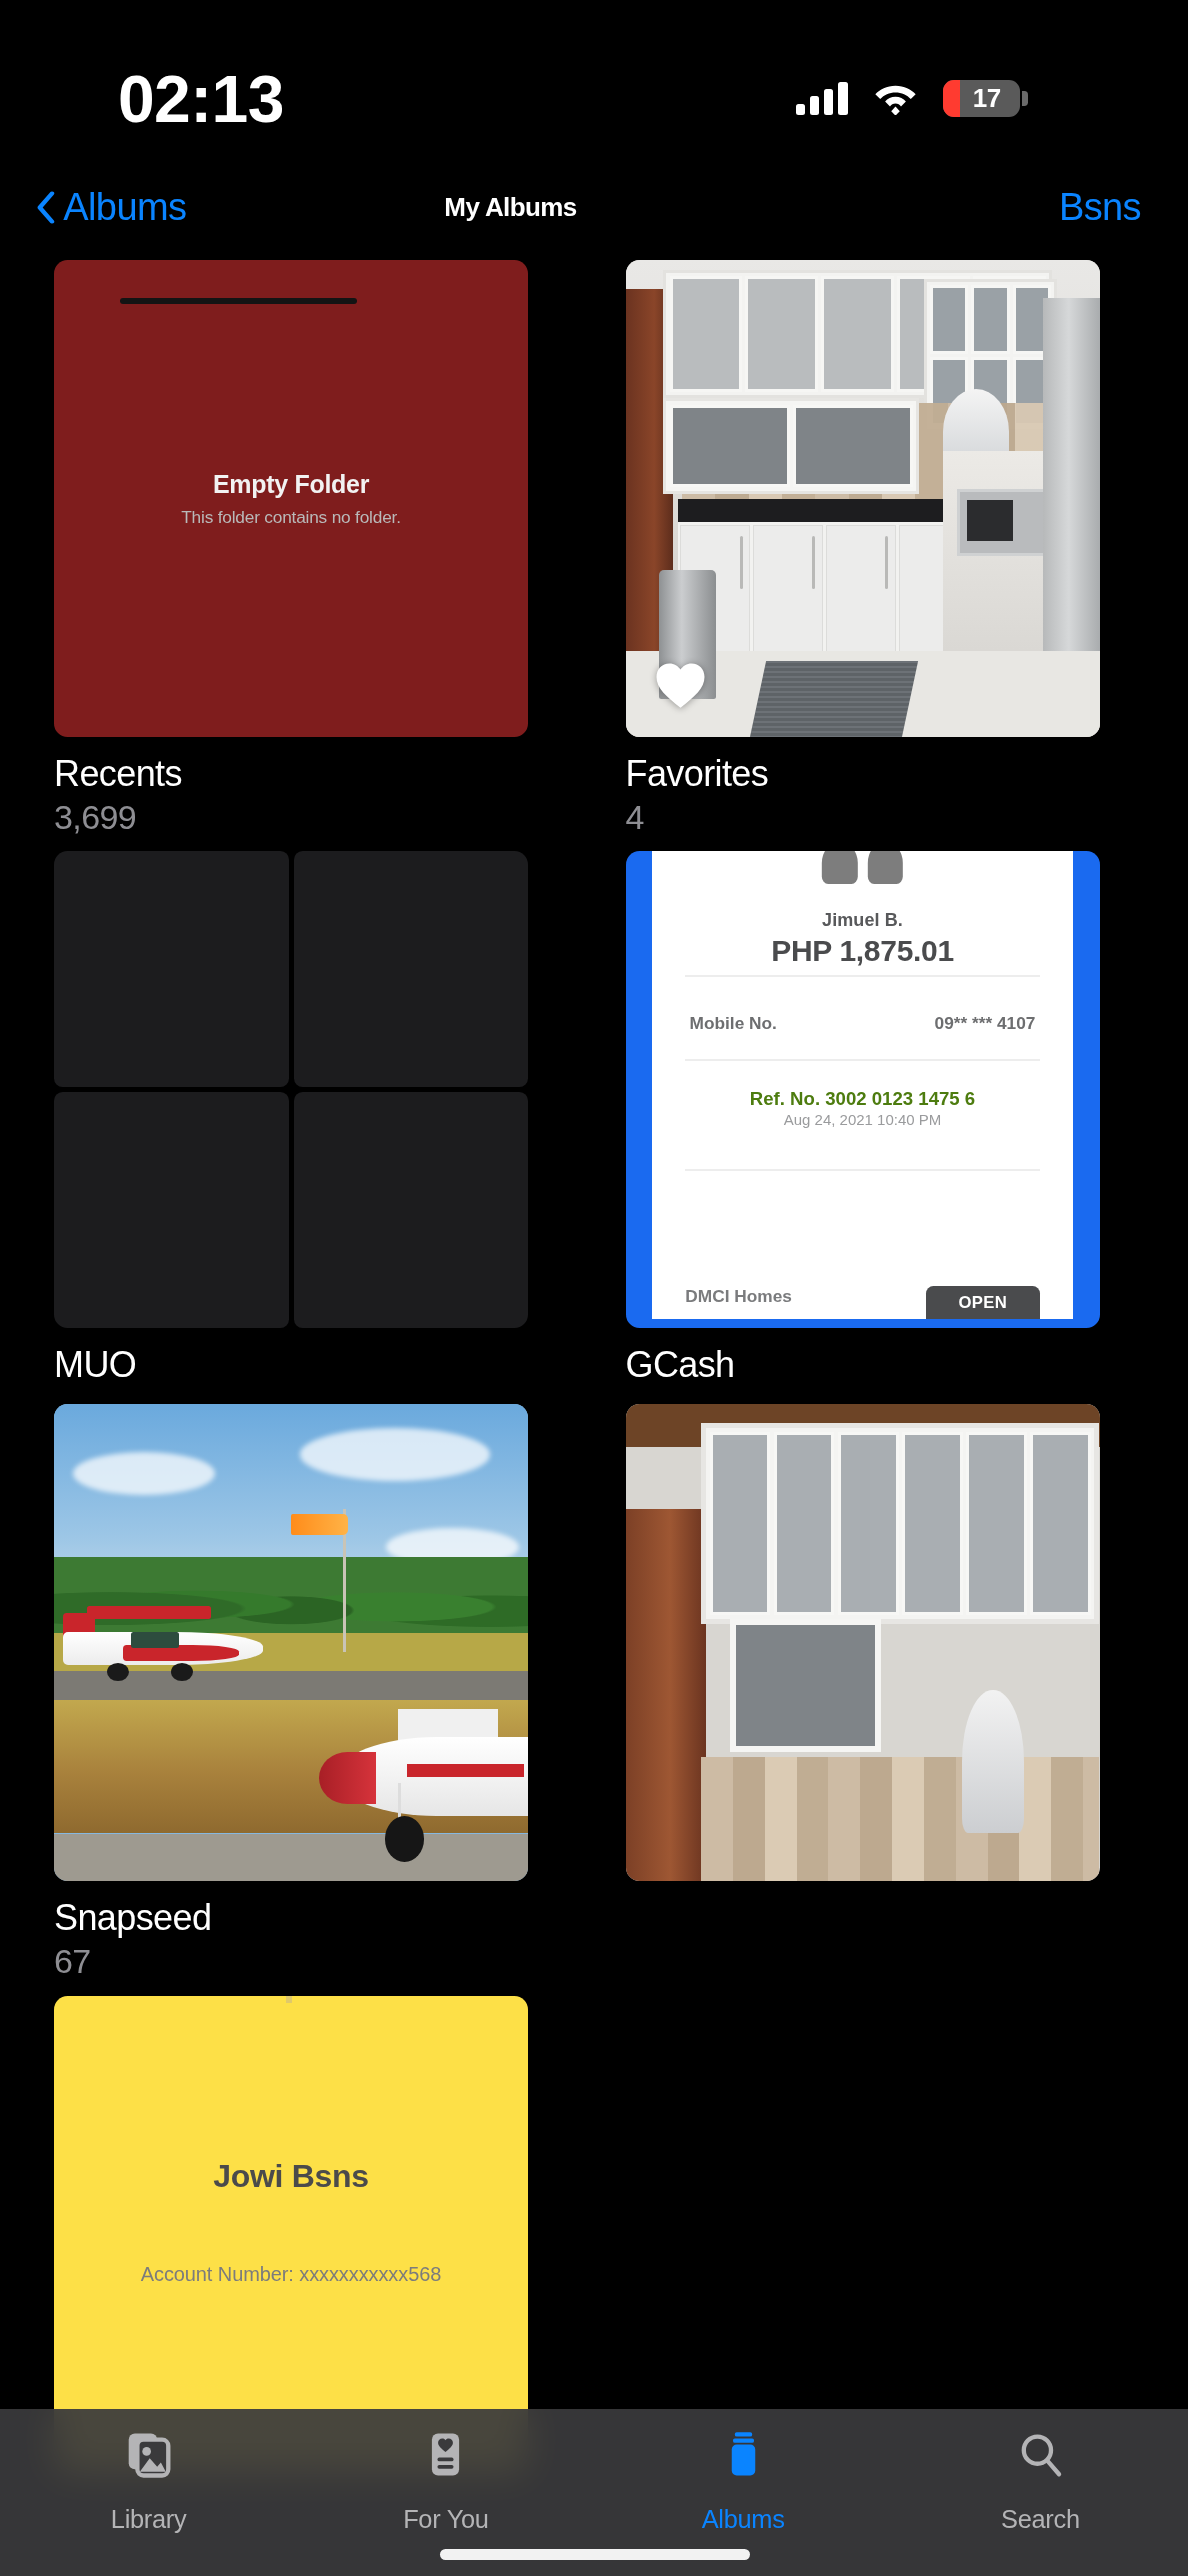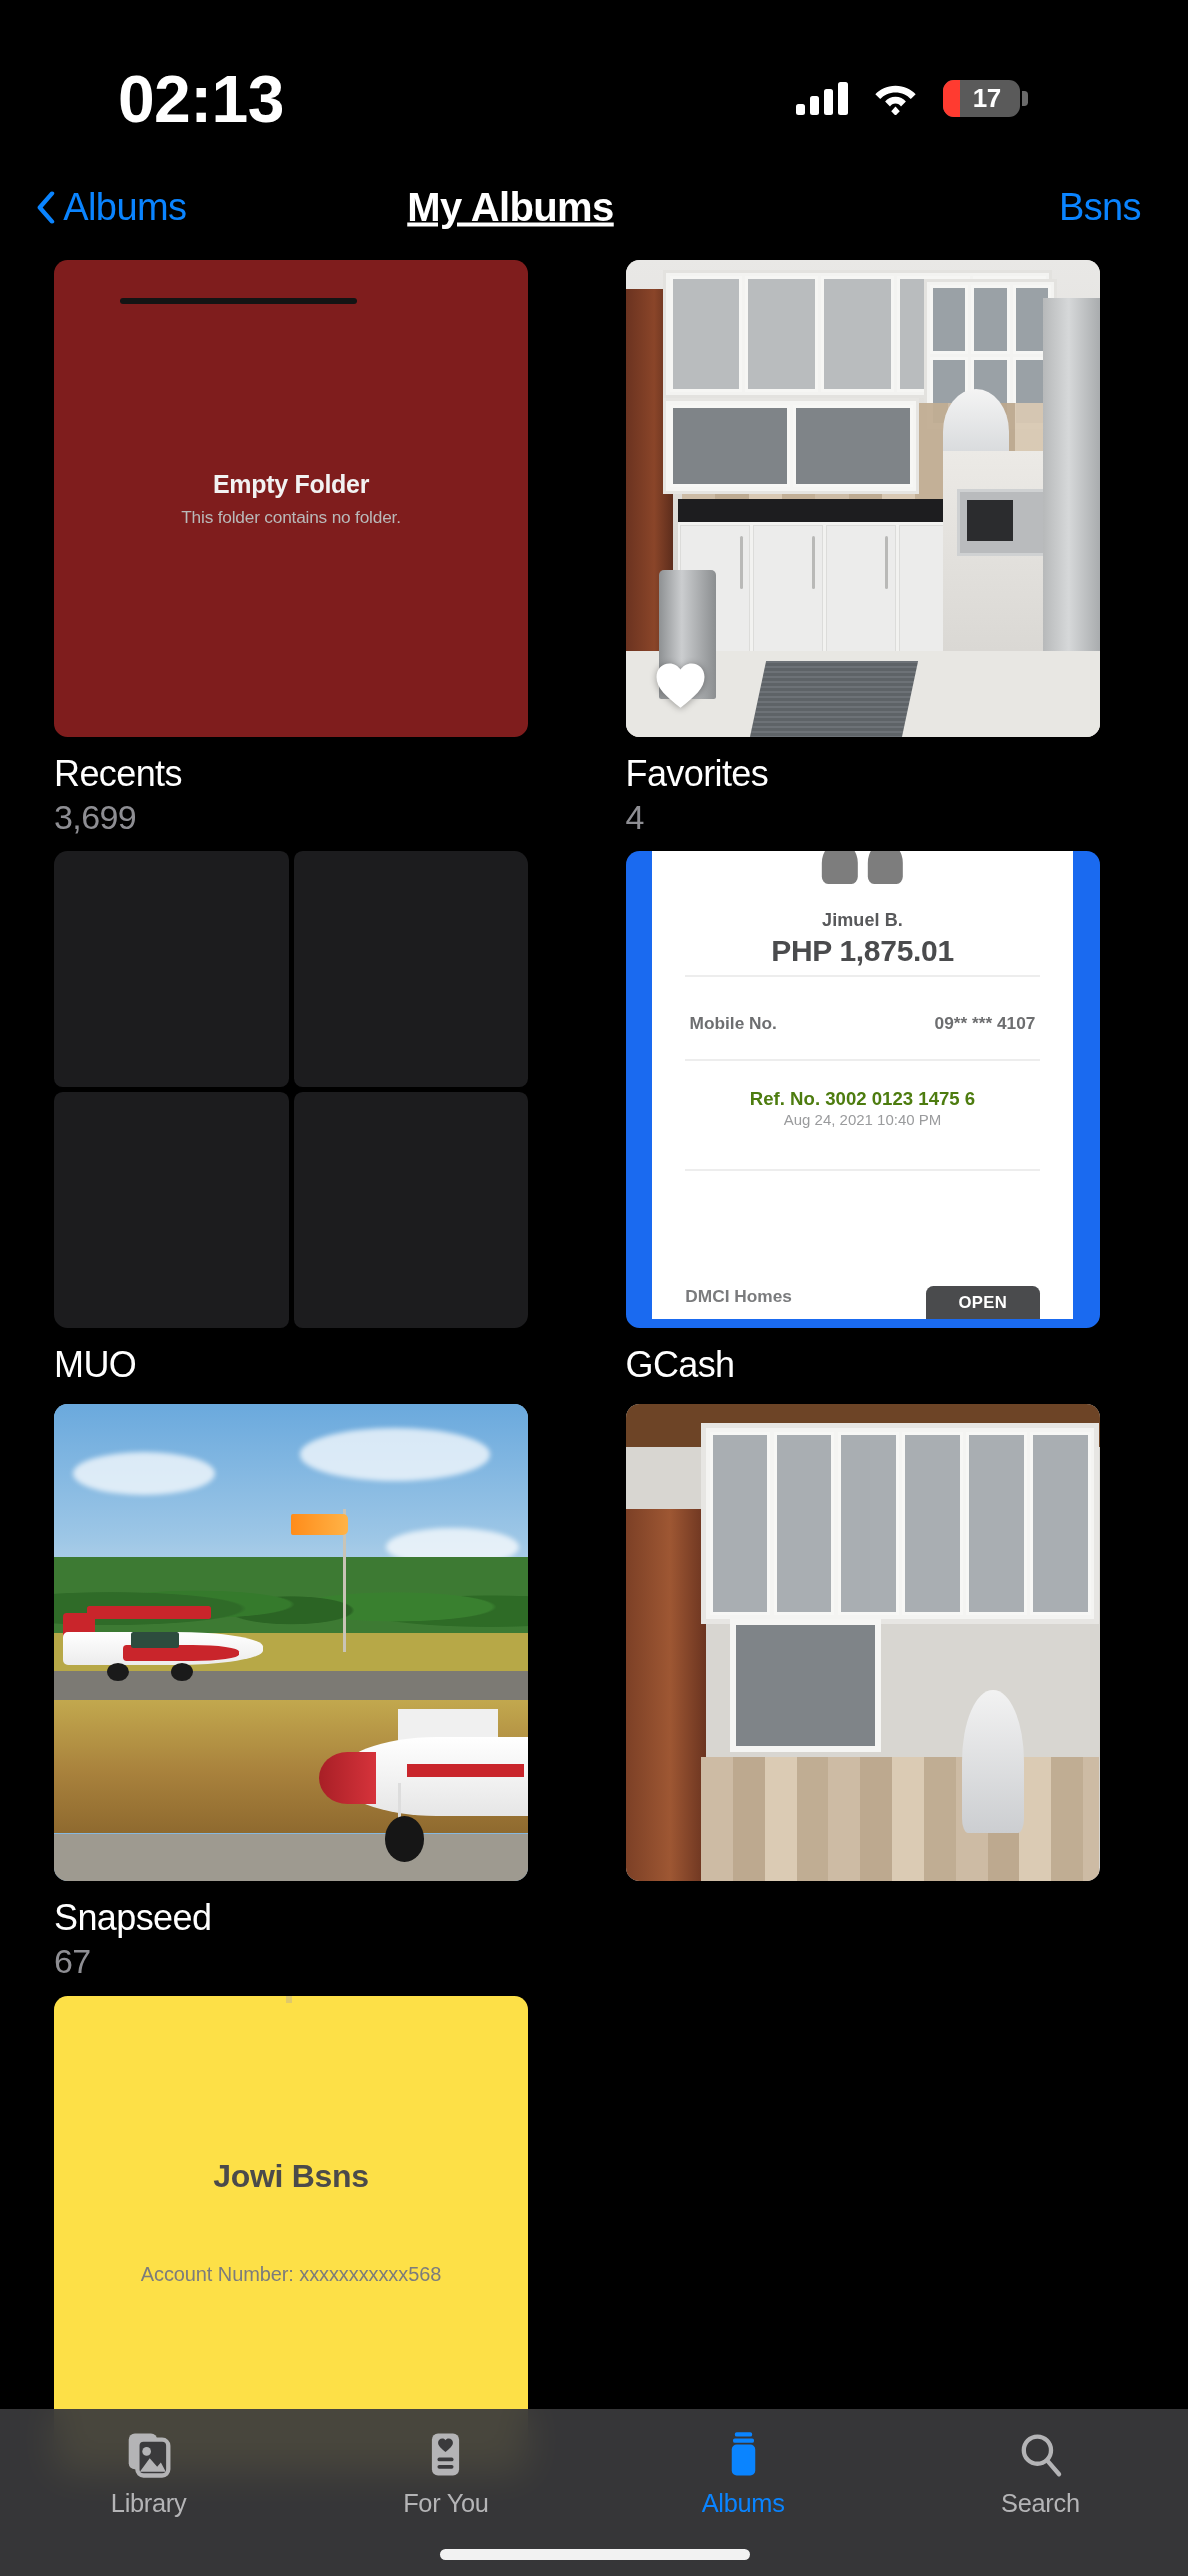--- a/index.html
+++ b/index.html
@@ -53,21 +53,21 @@
     position:absolute; top:167px; left:0; width:1189px; height:80px;
   }
   .nav-back {
     position:absolute; left:36px; top:50%; transform:translateY(-50%);
     display:flex; align-items:center; gap:8.7px; color:#0a84ff;
   }
   .chev { width:18.6px; height:32px; }
   .nav-back-label { font-size:38px; letter-spacing:-0.6px; }
   .nav-title {
     position:absolute; left:0; width:1021px; top:50%; transform:translateY(-50%);
-    text-align:center; color:#fff; font-size:40px; font-weight:700; letter-spacing:-0.6px;text-decoration:underline;
+    text-align:center; color:#fff; font-size:26px; font-weight:700; letter-spacing:-0.6px;
   }
   .nav-edit {
     position:absolute; right:48px; top:50%; transform:translateY(-50%);
     color:#0a84ff; font-size:38px; letter-spacing:-0.6px;
   }
 
   
   .grid {
     position:absolute; top:260px; left:0; width:1189px;
     padding:0 54px;
@@ -333,21 +333,21 @@
     background:linear-gradient(180deg,#f2f2f2,#ccced1); border-radius:50% 50% 10% 10%; }
 
   
   .tab-bar {
     position:absolute; left:0; bottom:0; width:1189px; height:167px;
     background:rgba(58,58,60,.93);
     backdrop-filter:blur(18.6px);
     display:flex; align-items:flex-start; justify-content:space-around;
     padding-top:22px;
   }
-  .tab { display:flex; flex-direction:column; align-items:center; gap:11px; width:25%; }
+  .tab { display:flex; flex-direction:column; align-items:center; gap:27px; width:25%; }
   .tab-icon { width:47px; height:47px; display:flex; align-items:center; justify-content:center; }
   .tab-label { font-size:25.4px; color:#b4b4b6; letter-spacing:-0.3px; }
   .tab.active .tab-label { color:#0a84ff; }
   .home-ind {
     position:absolute; left:50%; transform:translateX(-50%); bottom:16px;
     width:310px; height:11px; background:#f2f2f2; border-radius:6.2px;
   }
 </style>
 </head>
 <body>

